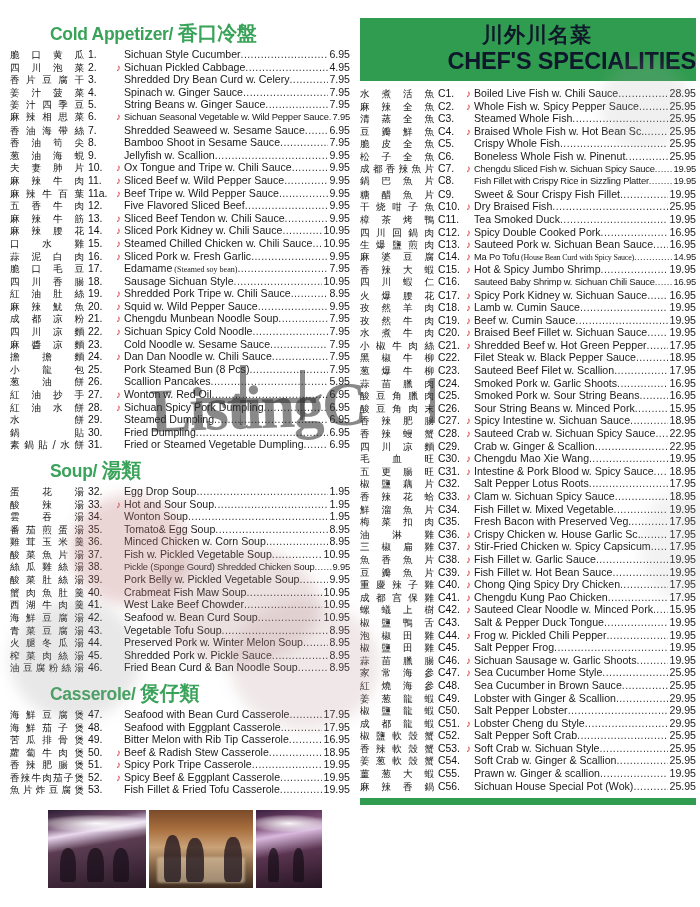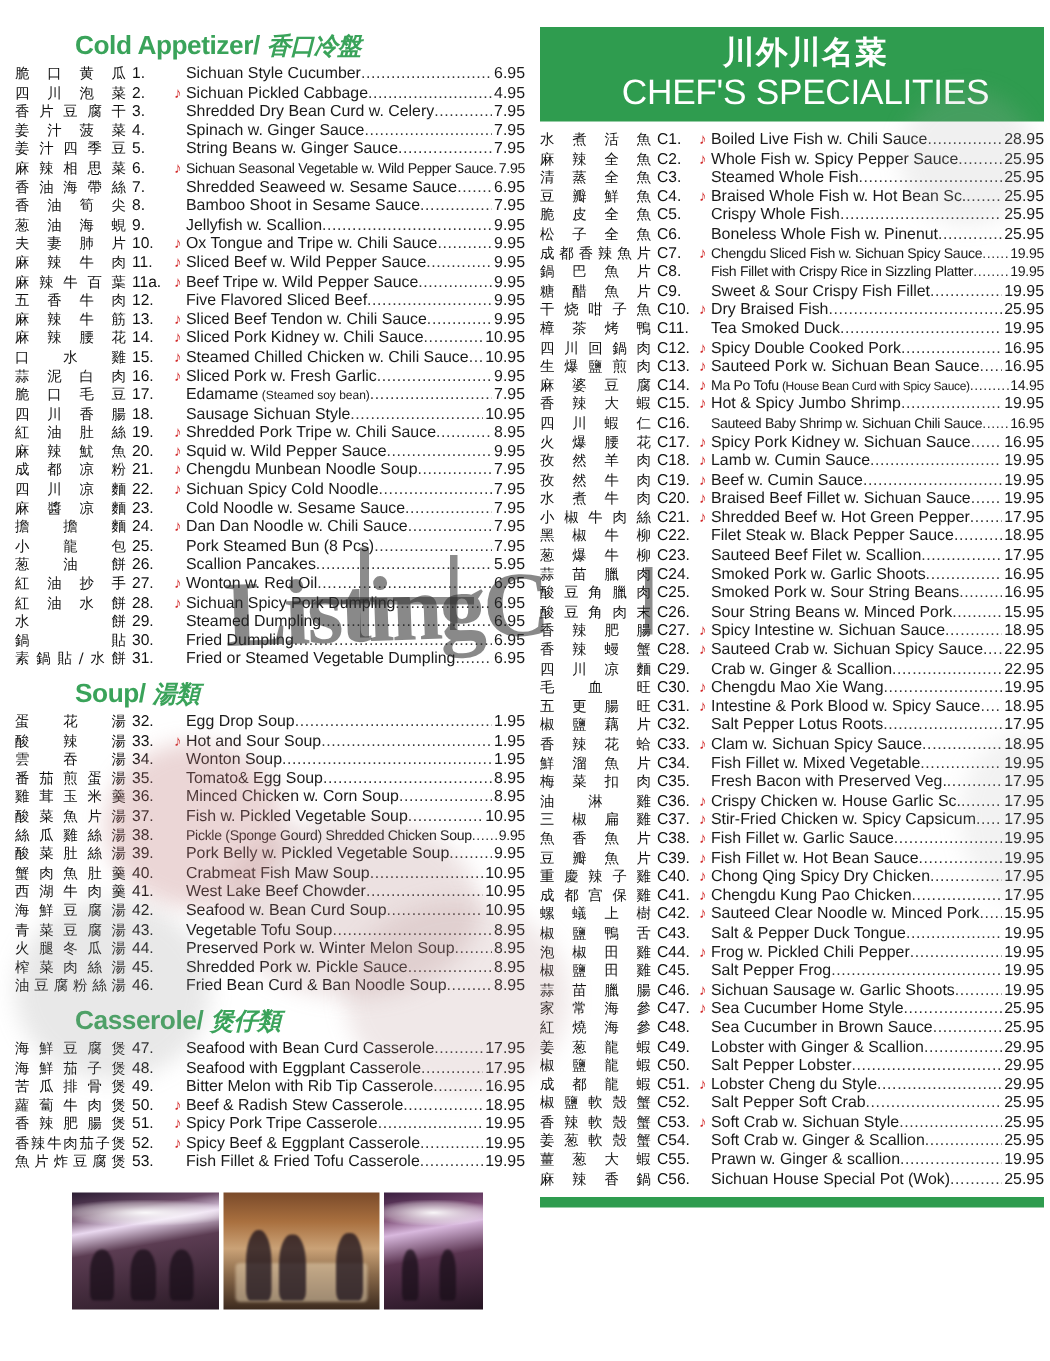--- a/index.html
+++ b/index.html
@@ -58,21 +58,21 @@
 
   
   .sec-head {
     font-size:17.5px;
     font-weight:700;
     color:#3aa35a;
     margin:6px 0 1px 40px;
     letter-spacing:-0.3px;
     white-space:nowrap;
   }
-  .sec-head .cn { font-family:"DejaVu Sans", sans-serif; font-size:16px;font-style:italic; }
+  .sec-head .cn { font-family:"DejaVu Sans", sans-serif; font-size:20px; }
 
   
   .rows { display:block; }
   .row {
     display:flex;
     align-items:baseline;
     line-height:12.6px;
     height:12.6px;
     white-space:nowrap;
     font-size:10.6px;
@@ -115,43 +115,44 @@
     letter-spacing:0.4px;
   }
   .price {
     flex:0 0 auto;
     font-size:10.6px;
     padding-left:1px;
     text-align:right;
   }
   .row.narrow .en, .row.narrow .price { font-size:9.4px; letter-spacing:-0.2px; }
   .row.narrow .en .sub { font-size:8px; }
-  .en .sub { font-size:8px; }
+  .en .sub { font-size:8px;font-family:Liberation Serif, serif; }
 
   
   .banner {
     background:#2f9c4f;
-    color:#ffffff;
+    color:#0f172a;
     text-align:center;
     padding:5px 0 7px 18px;
     margin:2px 0 6px 0;
     border-top:2px solid #ffffff;
   }
   .banner .cn {
     font-family:"DejaVu Sans", sans-serif;
     font-size:21px;
     font-weight:700;
     line-height:25px;
     letter-spacing:1px;
   }
   .banner .en {
     font-size:23.5px;
-    font-weight:400;
+    font-weight:700;
     line-height:26px;
     letter-spacing:-0.2px;
+    text-align:right;
   }
   .green-rule {
     height:7px;
     background:#2f9c4f;
     margin-top:6px;
   }
 
   
   .photos {
     display:flex;

